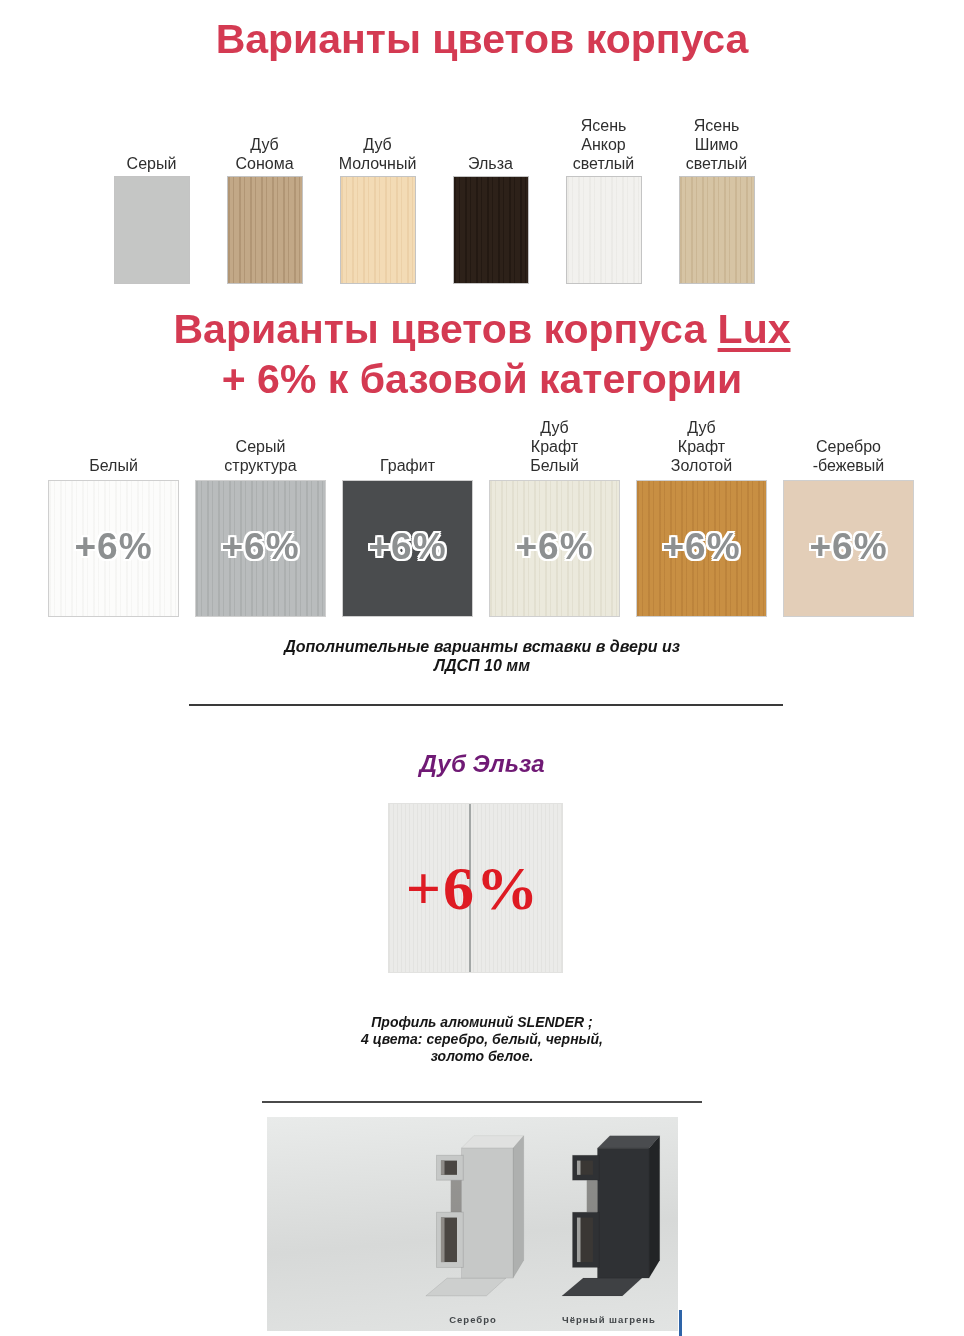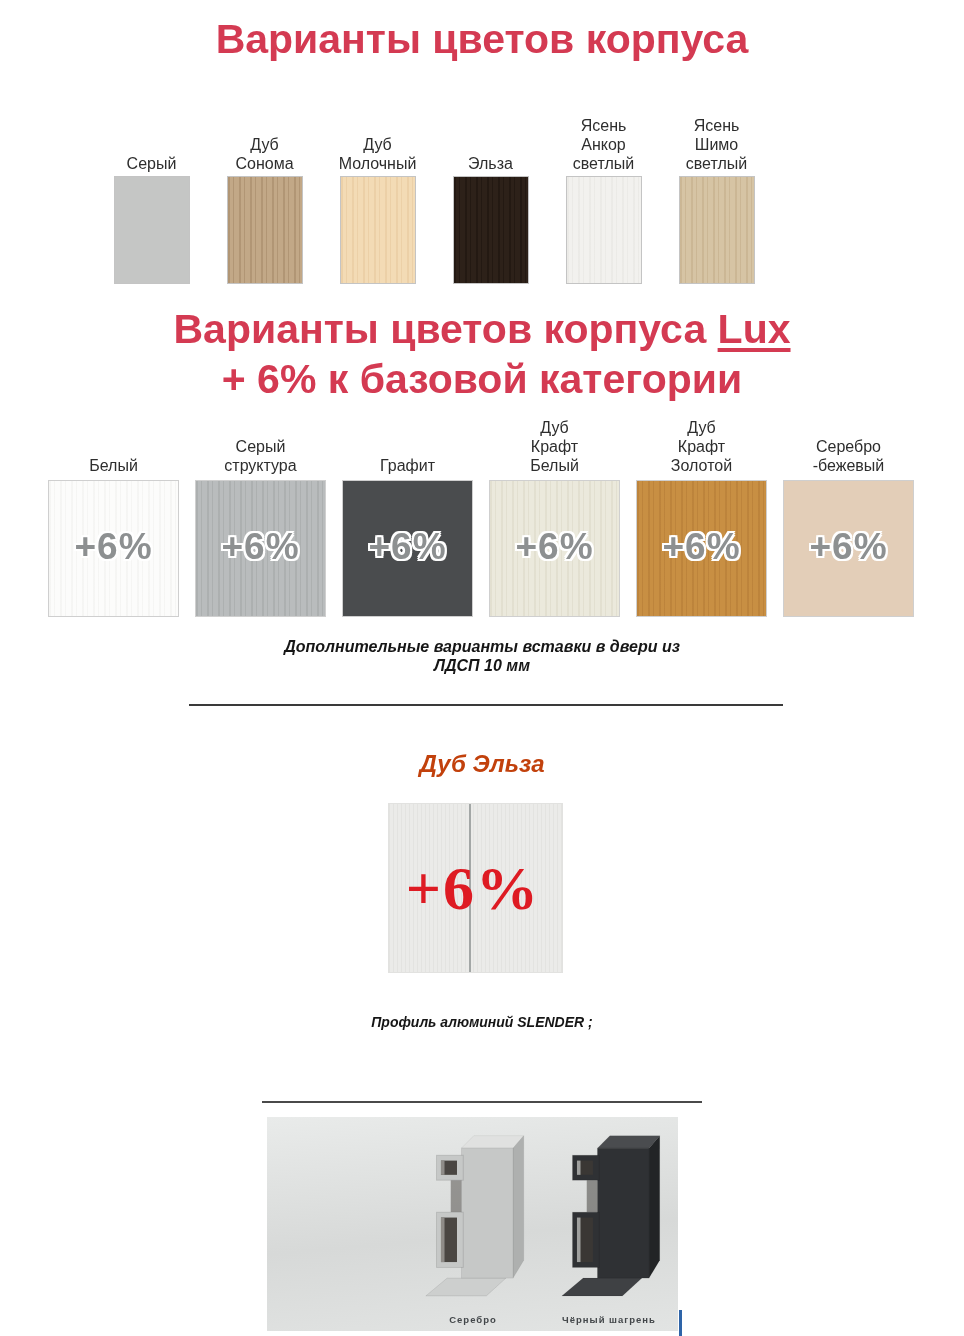--- a/index.html
+++ b/index.html
@@ -28,21 +28,21 @@
   
   .note{position:absolute;left:0;width:100%;text-align:center;color:#161616;
         font-weight:bold;font-style:italic;}
   .note-insert{top:638px;font-size:16px;line-height:1.18;}
   .note-profile{top:1014px;font-size:14px;line-height:1.2;}
   .divider{position:absolute;height:2px;background:#3a3a3a;}
   .divider-1{left:189px;width:594px;top:704px;}
   .divider-2{left:262px;width:440px;top:1101px;background:#4a4a4a;}
   
   .elza-label{position:absolute;top:750px;left:0;width:100%;text-align:center;
-              font-size:24px;font-weight:bold;font-style:italic;color:#c2410c;}
+              font-size:24px;font-weight:bold;font-style:italic;color:#701a75;}
   .elza-swatch{position:absolute;left:388px;top:803px;width:175px;height:170px;border:1px solid #e2e2e0;box-sizing:border-box;}
   .elza-plus{position:absolute;left:50%;top:50%;transform:translate(-52%,-50%);
              font-family:"Liberation Serif","DejaVu Serif",serif;font-weight:bold;
              font-size:62px;color:var(--plus-red);letter-spacing:2px;}
   
   .profile-photo{position:absolute;left:267px;top:1117px;width:411px;height:214px;
                  background:linear-gradient(175deg,#e9ebea 0%,#d7d9d8 55%,#e2e4e3 100%);}
   .profile-unit{position:absolute;top:8px;bottom:0;width:128px;}
   .profile-svg{display:block;margin:0 auto;width:122px;height:178px;}
   .profile-label{position:absolute;bottom:6px;left:0;width:100%;text-align:center;
@@ -159,20 +159,22 @@
   </div>
   <div class="divider divider-1"></div>
 
   <div class="elza-label">Дуб Эльза</div>
   <div id="elza-swatch" class="elza-swatch" style="background: linear-gradient(90deg, transparent 0px, transparent 46.5%, rgb(163, 167, 166) 46.5%, rgb(163, 167, 166) 47.4%, transparent 47.4%), repeating-linear-gradient(90deg, rgba(215, 215, 211, 0.4) 0px, rgba(215, 215, 211, 0.4) 1px, transparent 1px, transparent 4px), linear-gradient(rgb(235, 235, 233), rgb(235, 235, 233));">
     <span class="elza-plus">+6%</span>
   </div>
 
   <div class="note note-profile">
     <div>Профиль алюминий SLENDER ;</div>
+    <div>4 цвета: серебро, белый, черный,</div>
+    <div>золото белое.</div>
   </div>
   <div class="divider divider-2"></div>
 
   <div id="profile-photo" class="profile-photo">
 
   <div class="profile-unit u2">
     <svg class="profile-svg" viewBox="0 0 130 200">
       <polygon points="12,192 80,192 102,172 36,172" stroke="#00000018" fill="#3f4144"></polygon>
       <polygon points="52,26 110,26 122,12 66,12" stroke="#00000010" fill="#4a4c4f"></polygon>
       <polygon points="110,26 122,12 122,152 110,172" stroke="#00000010" fill="#222426"></polygon>

